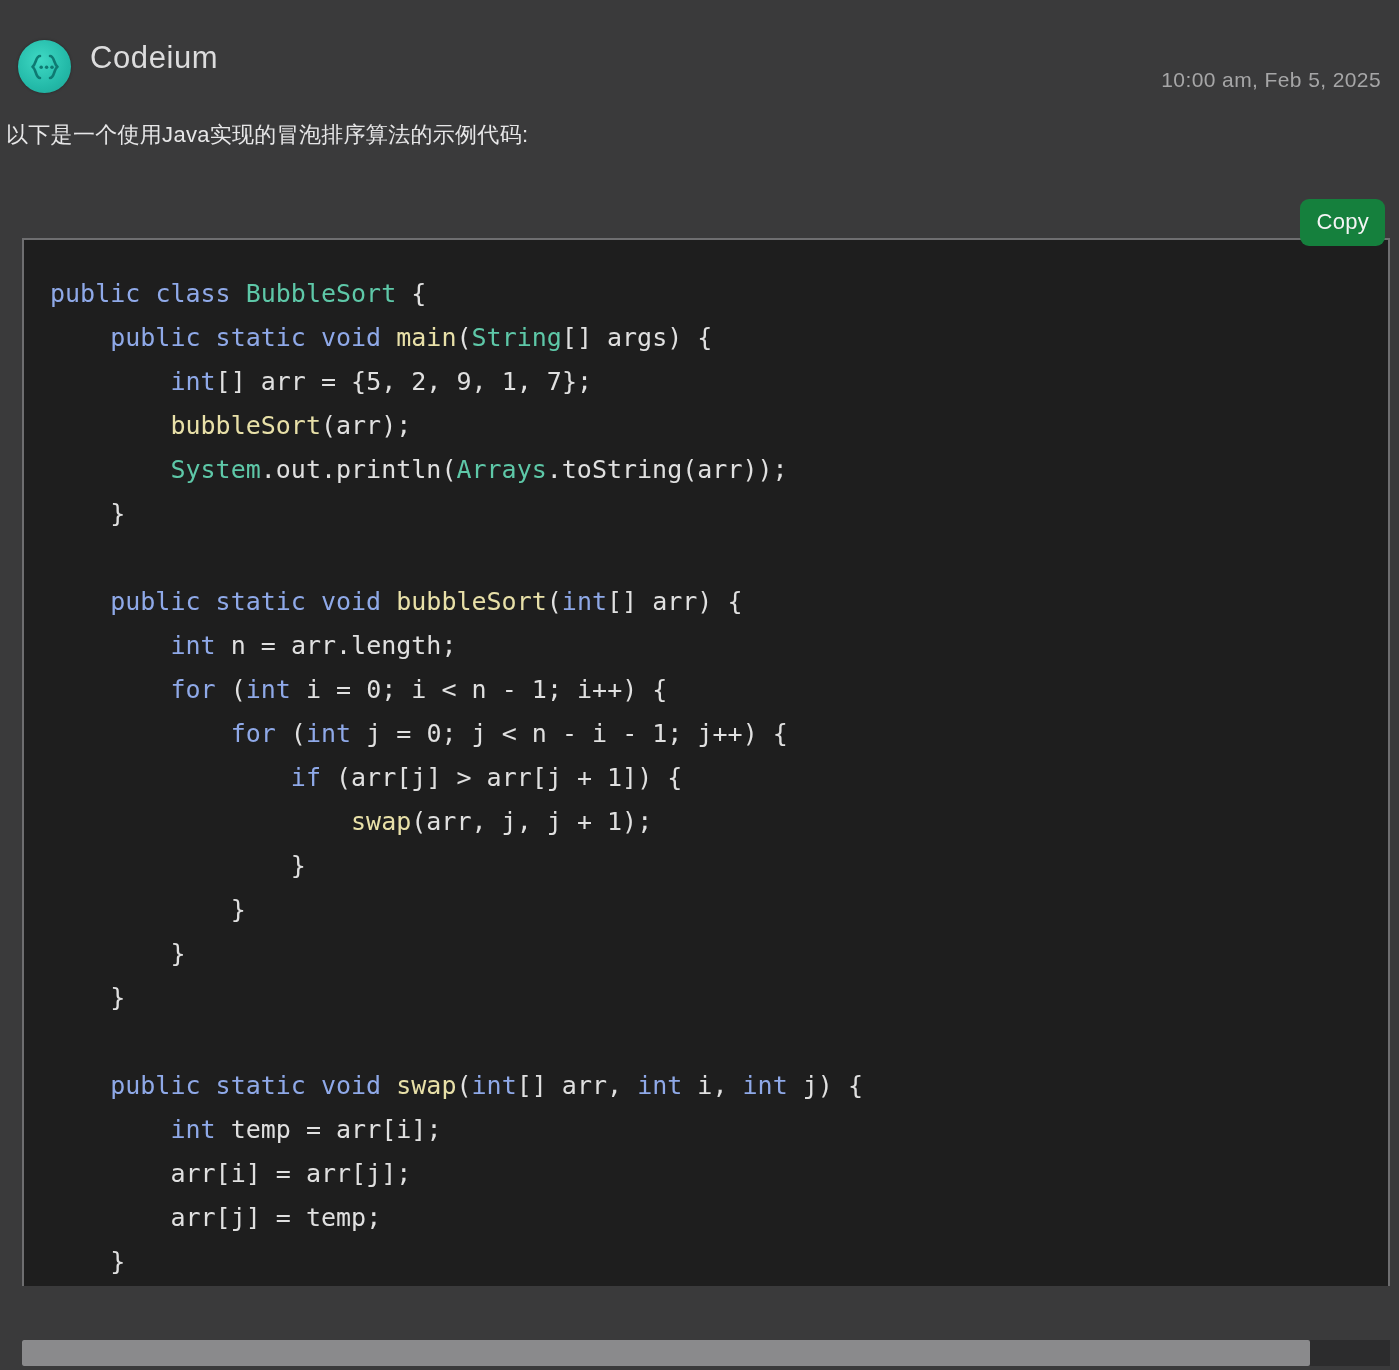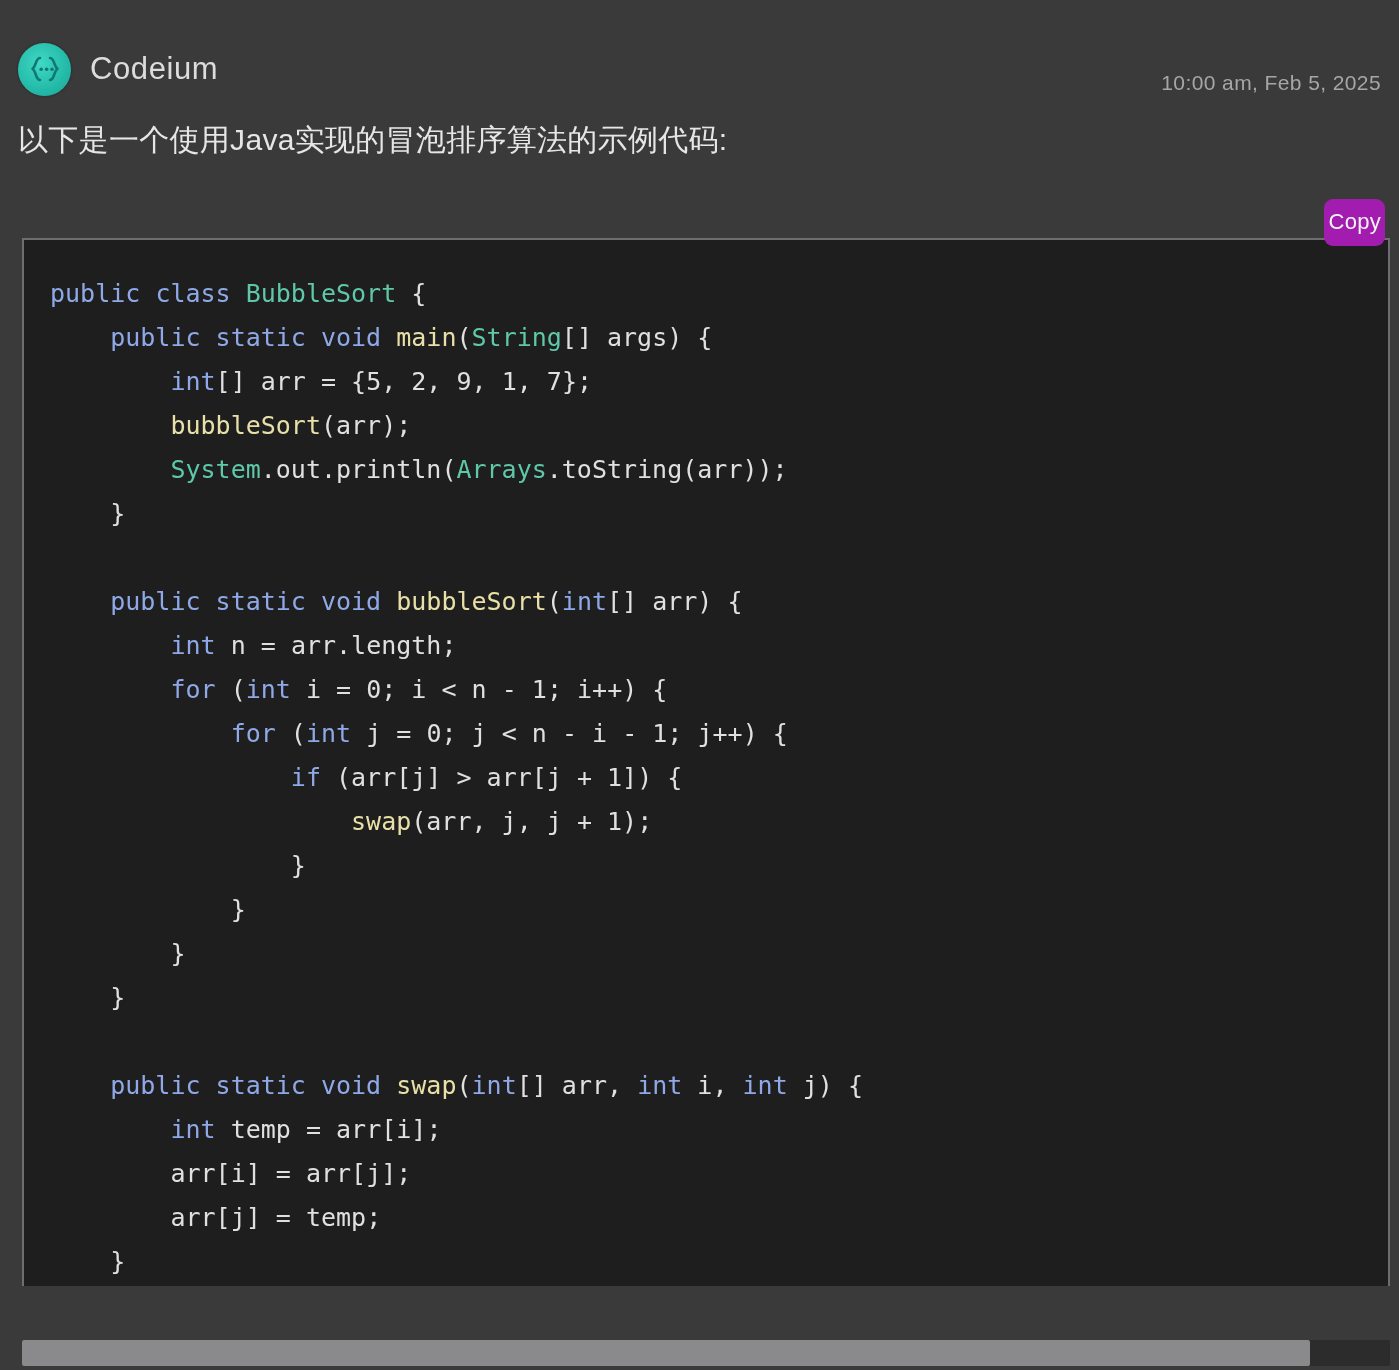--- a/index.html
+++ b/index.html
@@ -18,21 +18,20 @@
   }
 
   
   .msg-header {
     position: absolute;
     top: 40px;
     left: 18px;
     right: 14px;
     height: 58px;
     display: flex;
-    align-items: center;
   }
 
   .avatar {
     width: 53px;
     height: 53px;
     border-radius: 50%;
     background: radial-gradient(circle at 42% 38%, #3fd9c4 0%, #23b9a8 62%, #1ea394 100%);
     display: flex;
     align-items: center;
     justify-content: center;
@@ -58,39 +57,39 @@
     letter-spacing: .4px;
     white-space: nowrap;
     padding-right: 4px;
     margin-top: 28px;
   }
 
   
   .intro-text {
     position: absolute;
     top: 120px;
-    left: 18px;
+    left: 6px;
     right: 20px;
-    font-size: 30px;
+    font-size: 22px;
     line-height: 1.35;
     color: #e6e6e7;
     letter-spacing: .3px;
     white-space: nowrap;
   }
 
   
   .copy-button {
     position: absolute;
     top: 199px;
     right: 14px;
-    background: #a21caf;
+    background: #15803d;
     color: #f4f4f5;
     border: none;
     border-radius: 9px;
-    padding: 12px 4px 13px;
+    padding: 12px 16px 13px;
     font-size: 22px;
     font-family: "Liberation Sans", sans-serif;
     font-weight: 400;
     letter-spacing: .3px;
     cursor: pointer;
     z-index: 6;
     line-height: 1;
   }
 
   

